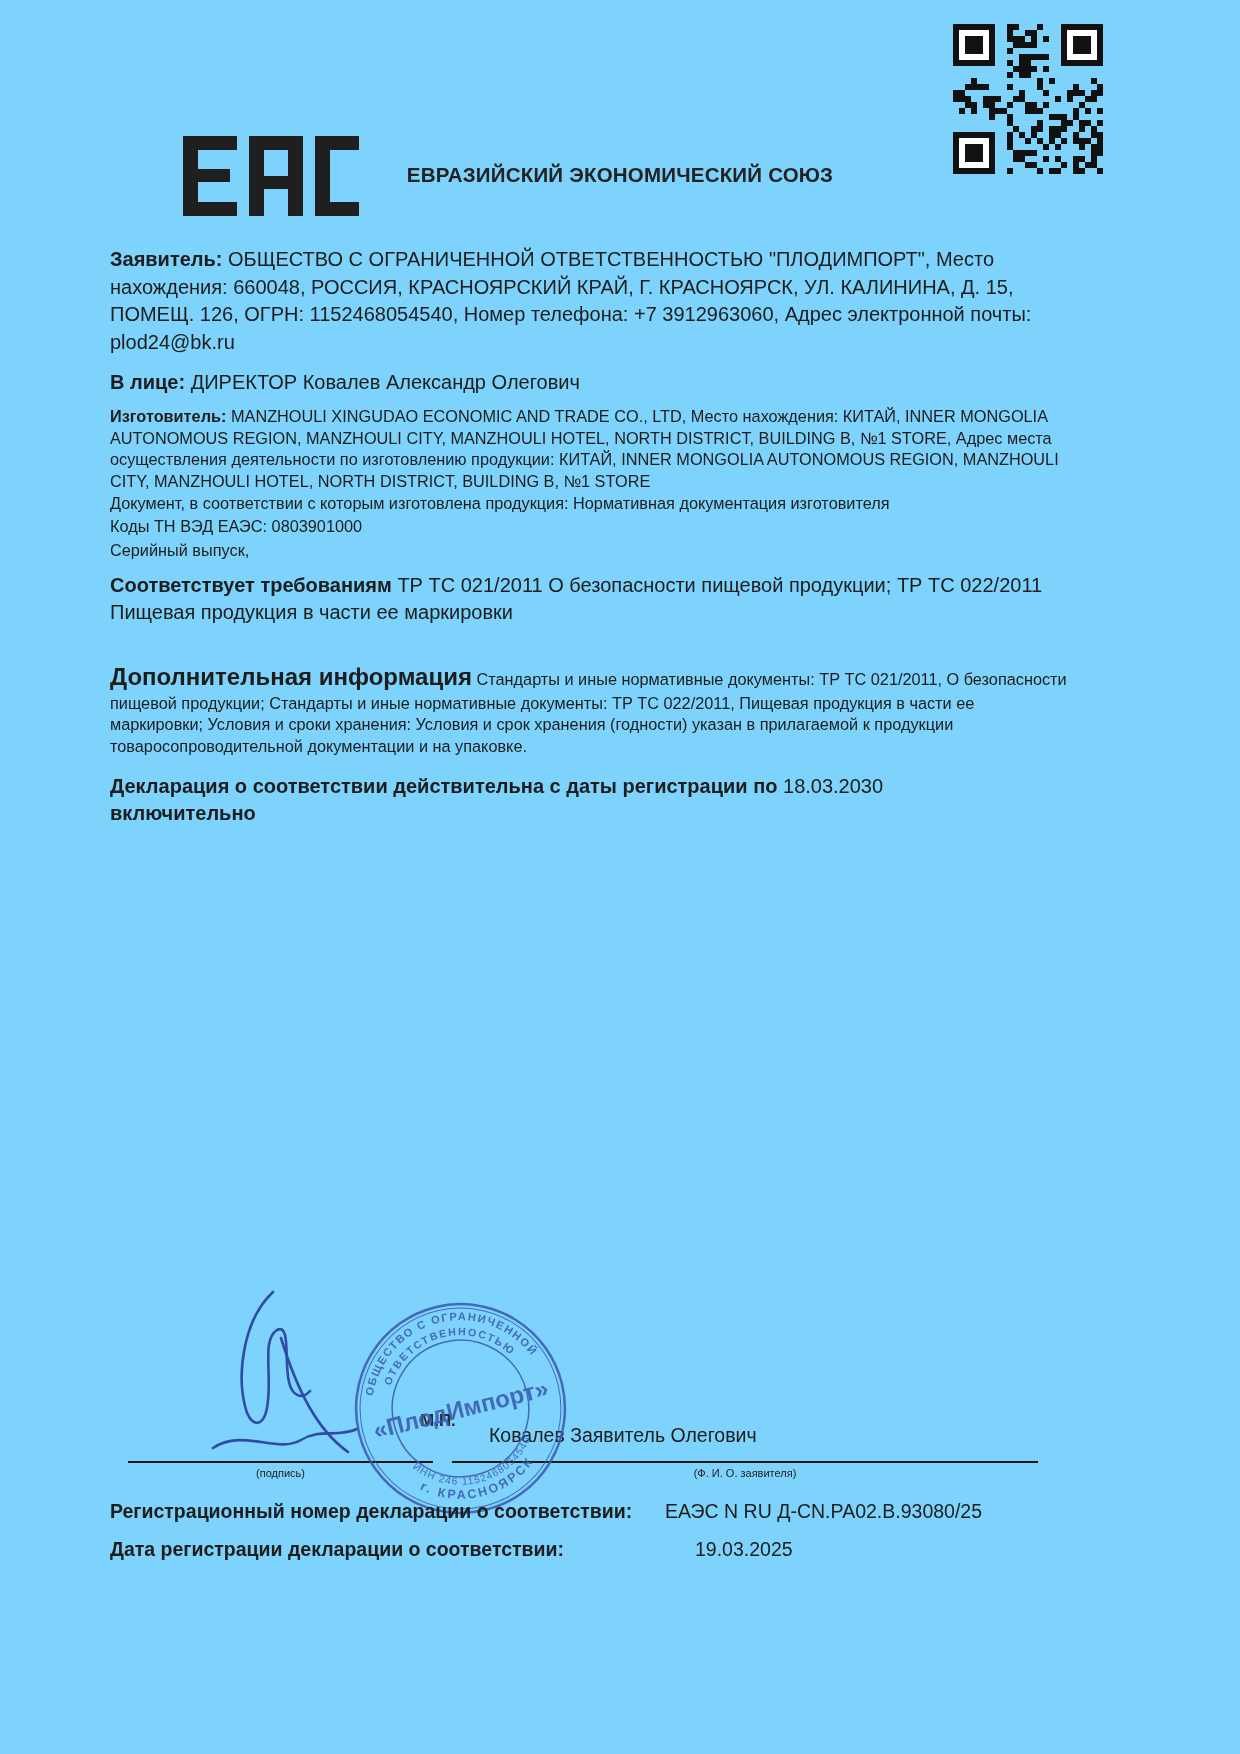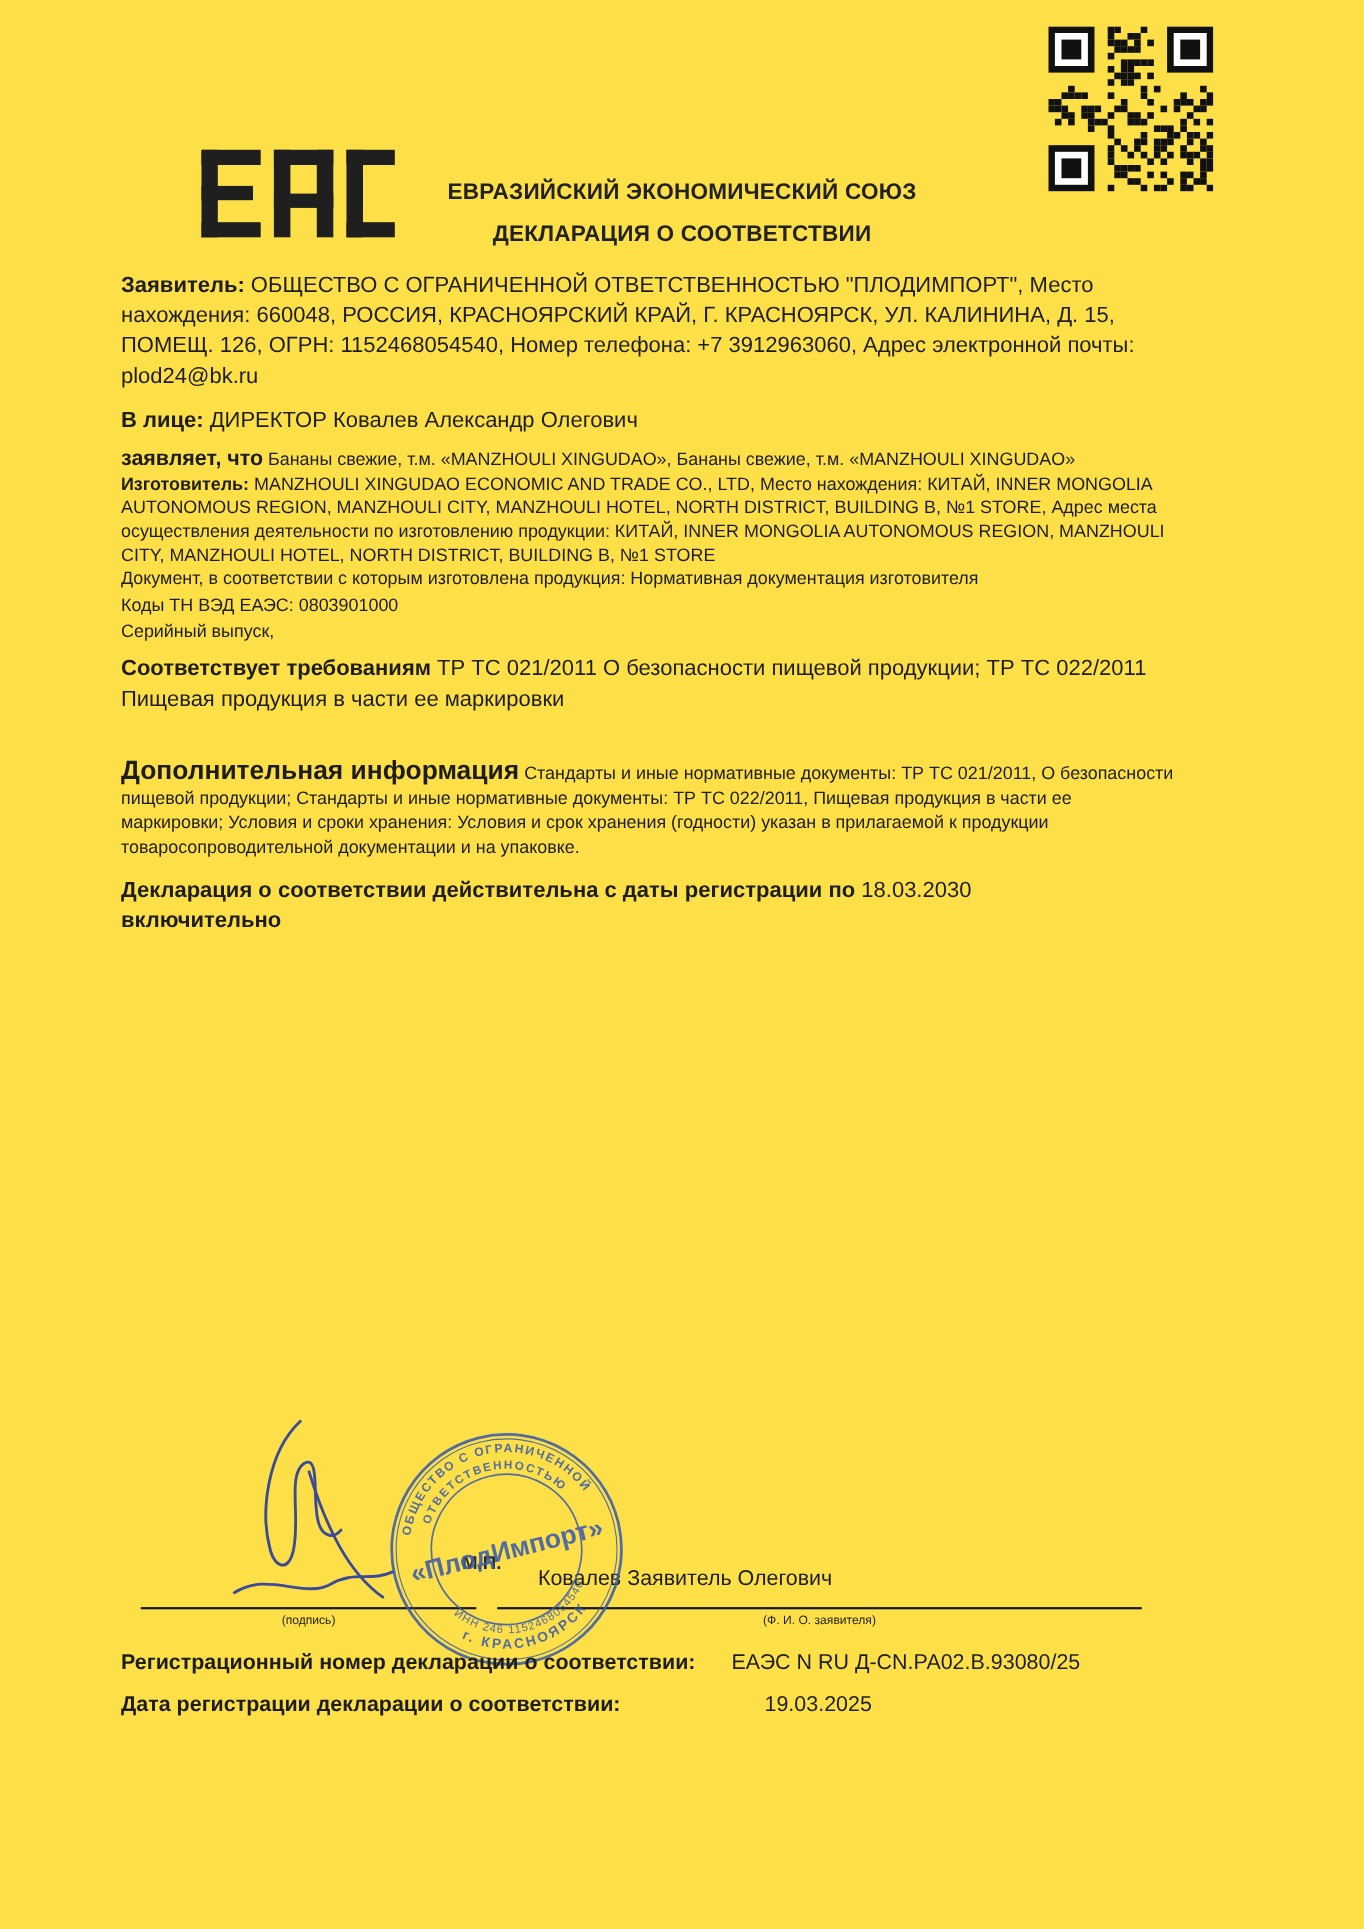--- a/index.html
+++ b/index.html
@@ -1,17 +1,17 @@
 <!DOCTYPE html>
 <html><head>
 <meta charset="utf-8">
 <style>
   html,body{margin:0;padding:0}
   body{background:#9b9b9b;font-family:"Liberation Sans",sans-serif}
-  .page{position:relative;width:1240px;height:1754px;margin:0 auto;background:#fde047;color:#1d1d1d;overflow:hidden}
+  .page{position:relative;width:1240px;height:1754px;margin:0 auto;background:#7dd3fc;color:#1d1d1d;overflow:hidden}
   .abs{position:absolute}
   .b{font-weight:700}
   .t19{font-size:20px;line-height:1.38;margin:0}
   .t16{font-size:16.3px;line-height:1.33;margin:0}
   .t18{font-size:24px}
   .heading{position:absolute;left:0;right:0;text-align:center;font-weight:700;font-size:20.5px;color:#222;letter-spacing:.2px}
   .caption{font-size:11px;color:#222;text-align:center}
   .sigline{position:absolute;border-top:2px solid #161616;height:0}
   .stamp-svg text{fill:#3c5cb0;font-family:"Liberation Sans",sans-serif}
   .ring1{font-size:11px;font-weight:700;letter-spacing:1.6px}
@@ -202,37 +202,32 @@
     <rect x="66" y="0" width="15" height="80"></rect>
       <rect x="105" y="0" width="15" height="80"></rect>
     <rect x="66" y="0" width="54" height="14"></rect>
       <rect x="66" y="40" width="54" height="13"></rect>
     <rect x="132" y="0" width="15" height="80"></rect>
       <rect x="132" y="0" width="44" height="14"></rect>
     <rect x="132" y="66" width="44" height="14"></rect>
   </svg>
 
   <div class="heading" style="top:163px">ЕВРАЗИЙСКИЙ ЭКОНОМИЧЕСКИЙ СОЮЗ</div>
-  <div class="heading" style="top:201px">ДЕКЛАРАЦИЯ О СООТВЕТСТВИИ</div>
 
   <div class="abs" style="left:110px;top:246px;width:958px">
 
     <p class="t19" style="margin-bottom:13px">
       <span class="b">Заявитель:</span><span> ОБЩЕСТВО С ОГРАНИЧЕННОЙ ОТВЕТСТВЕННОСТЬЮ "ПЛОДИМПОРТ", Место нахождения: 660048, РОССИЯ, КРАСНОЯРСКИЙ КРАЙ, Г. КРАСНОЯРСК, УЛ. КАЛИНИНА, Д. 15, ПОМЕЩ. 126, ОГРН: 1152468054540, Номер телефона: +7 3912963060, Адрес электронной почты: plod24@bk.ru</span>
     </p>
 
     <p class="t19" style="margin-bottom:9px">
       <span class="b">В лице:</span><span> ДИРЕКТОР Ковалев Александр Олегович</span>
     </p>
 
     <div style="margin-bottom:10px">
-      <div>
-        <span class="b" style="font-size:19.5px">заявляет, что</span>
-        <span class="t16"> Бананы свежие, т.м. «MANZHOULI XINGUDAO», Бананы свежие, т.м. «MANZHOULI XINGUDAO»</span>
-      </div>
       <div class="t16">
         <span class="b">Изготовитель:</span><span> MANZHOULI XINGUDAO ECONOMIC AND TRADE CO., LTD, Место нахождения: КИТАЙ, INNER MONGOLIA AUTONOMOUS REGION, MANZHOULI CITY, MANZHOULI HOTEL, NORTH DISTRICT, BUILDING B, №1 STORE, Адрес места осуществления деятельности по изготовлению продукции: КИТАЙ, INNER MONGOLIA AUTONOMOUS REGION, MANZHOULI CITY, MANZHOULI HOTEL, NORTH DISTRICT, BUILDING B, №1 STORE</span>
       </div>
       <div class="t16">Документ, в соответствии с которым изготовлена продукция: Нормативная документация изготовителя</div>
       <div class="t16" style="margin-top:2px">Коды ТН ВЭД ЕАЭС: 0803901000</div>
       <div class="t16" style="margin-top:2px">Серийный выпуск,</div>
     </div>
 
     <p class="t19" style="margin-bottom:34px">
       <span class="b">Соответствует требованиям</span><span> ТР ТС 021/2011 О безопасности пищевой продукции; ТР ТС 022/2011 Пищевая продукция в части ее маркировки</span>

